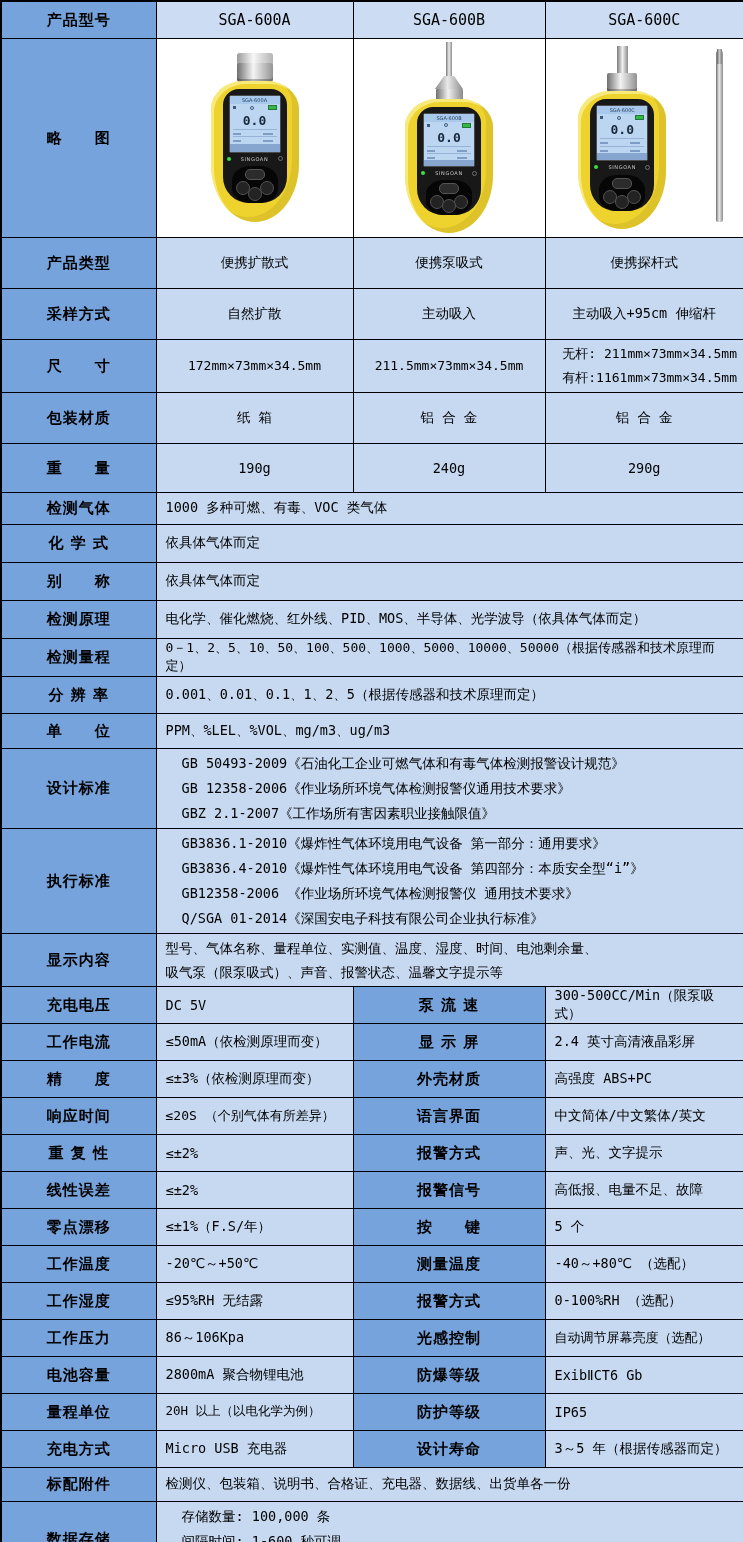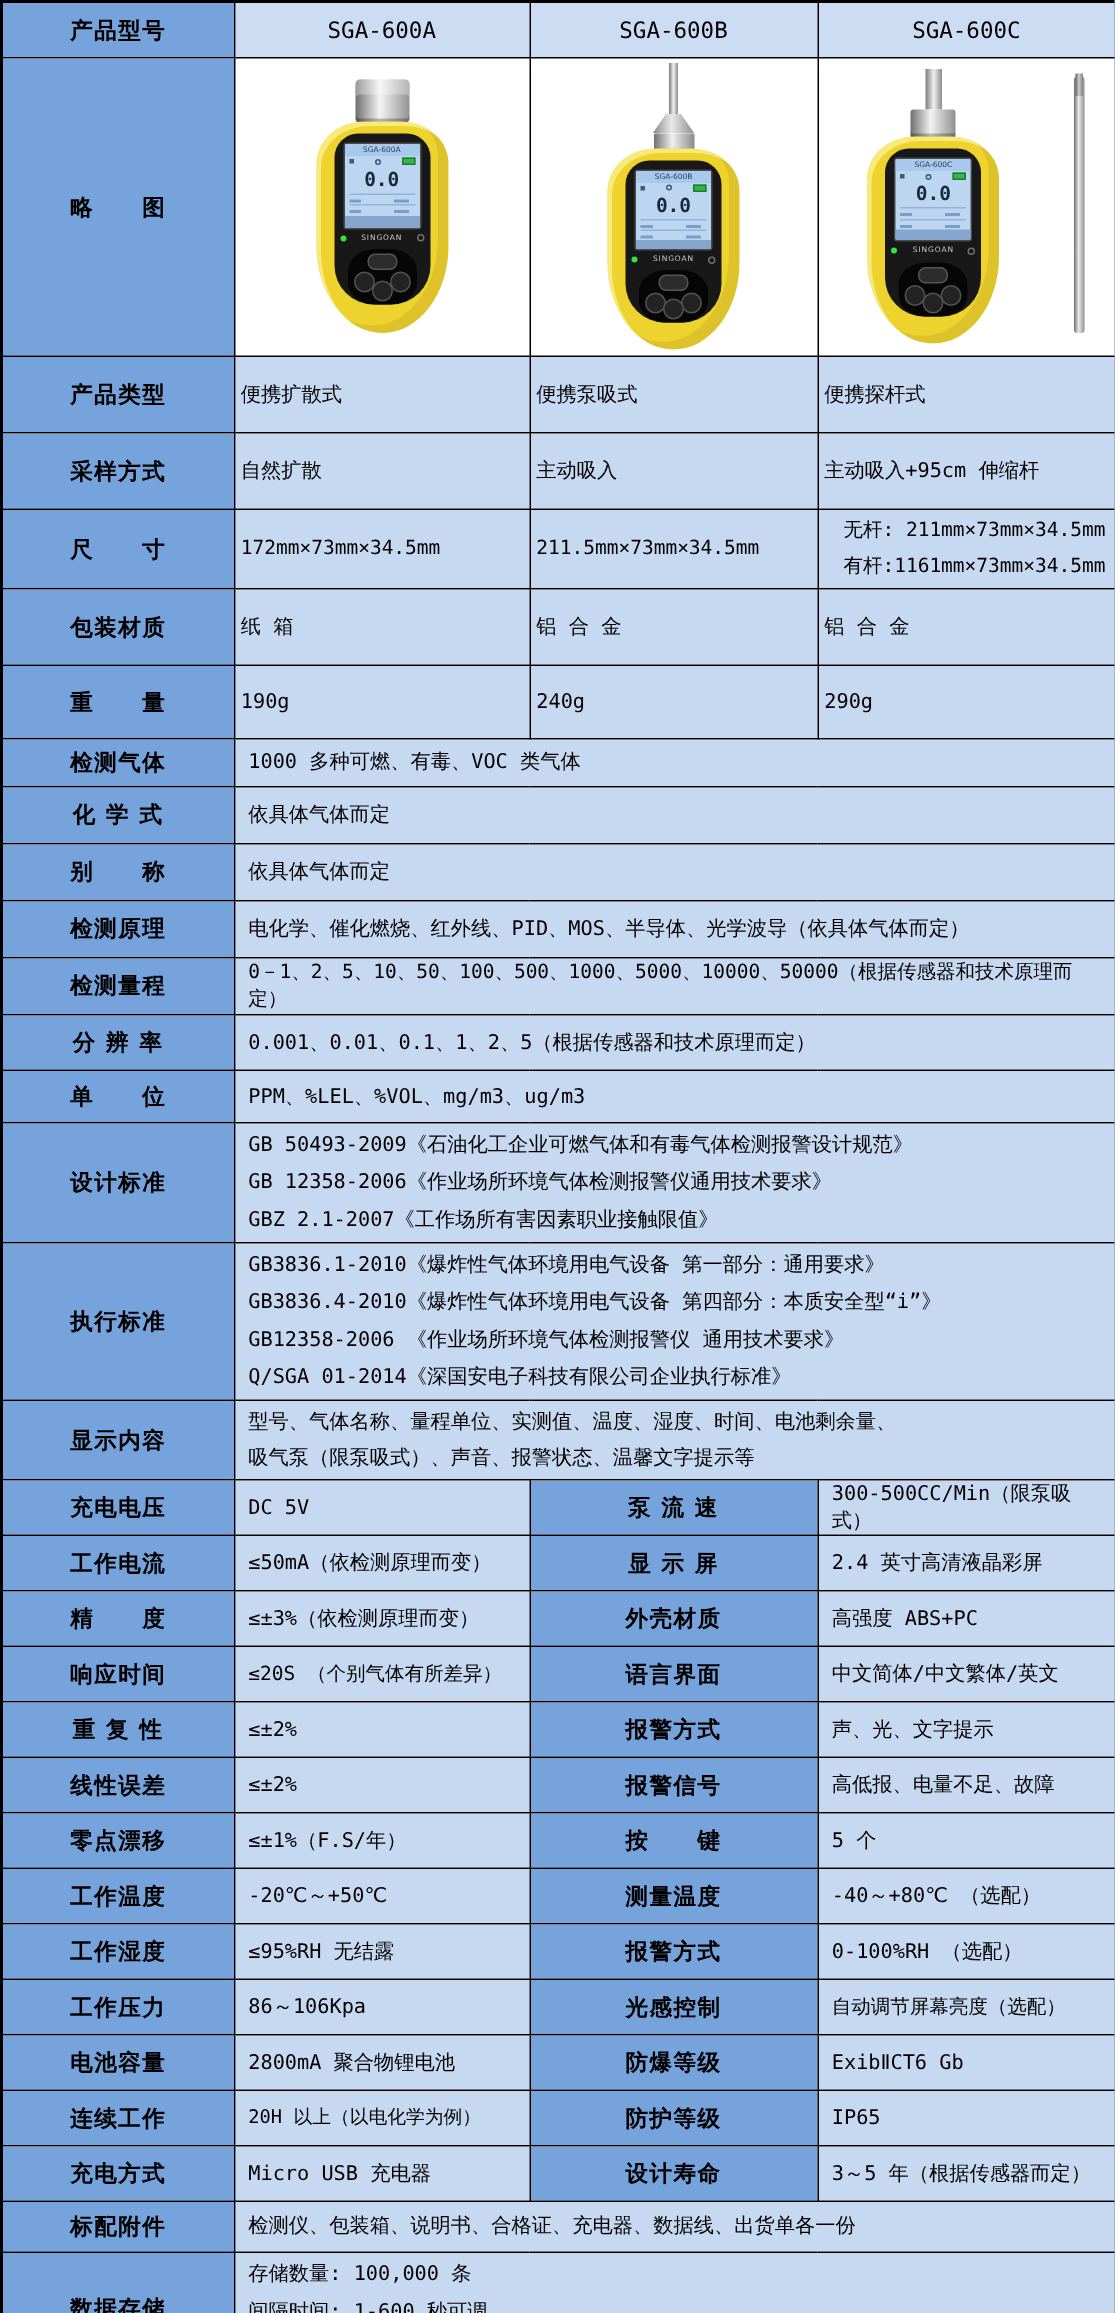--- a/index.html
+++ b/index.html
@@ -20,22 +20,22 @@
     font-size:15px;letter-spacing:1px;white-space:pre-line;line-height:22px;
   }
   td.hval{
     background:var(--hlight);text-align:center;font-size:15px;
     font-family:"DejaVu Sans Mono","DejaVu Sans",sans-serif;
   }
   td.v{
     background:var(--light);font-size:13.5px;padding:0 9px;
     font-family:"DejaVu Sans Mono","DejaVu Sans",sans-serif;
   }
-  td.c{padding:16px 4px;margin-left:19px;}
-  td.pre{white-space:pre-line;line-height:25px;padding:2px 9px;}
+  td.c{text-align:center;padding:16px 4px;margin-left:19px;}
+  td.pre{white-space:pre-line;line-height:25px;padding:2px 25px;}
   td.pre2{white-space:pre-line;line-height:24px;padding:2px 9px;}
   td.dims{white-space:pre-line;line-height:24px;text-align:right;padding:2px 6px;font-size:13px;}
   td.imgcell{background:#fff;padding:0;}
   tr.rh-head{height:37px}
   tr.rh-img{height:199px}
   tr.rh32{height:32px}
   tr.rh34{height:34px}
   tr.rh35{height:35px}
   tr.rh37{height:37px}
   tr.rh38{height:38px}
@@ -360,21 +360,21 @@
     <td class="lbl">光感控制</td>
     <td class="v" style="font-size:13px">自动调节屏幕亮度（选配）</td>
   </tr>
   <tr class="rh37">
     <td class="lbl">电池容量</td>
     <td class="v">2800mA 聚合物锂电池</td>
     <td class="lbl">防爆等级</td>
     <td class="v">ExibⅡCT6 Gb</td>
   </tr>
   <tr class="rh37">
-    <td class="lbl">连续工作</td>
+    <td class="lbl">量程单位</td>
     <td class="v" style="font-size:12.5px">20H 以上（以电化学为例）</td>
     <td class="lbl">防护等级</td>
     <td class="v">IP65</td>
   </tr>
   <tr class="rh37">
     <td class="lbl">充电方式</td>
     <td class="v">Micro USB 充电器</td>
     <td class="lbl">设计寿命</td>
     <td class="v">3～5 年（根据传感器而定）</td>
   </tr>

